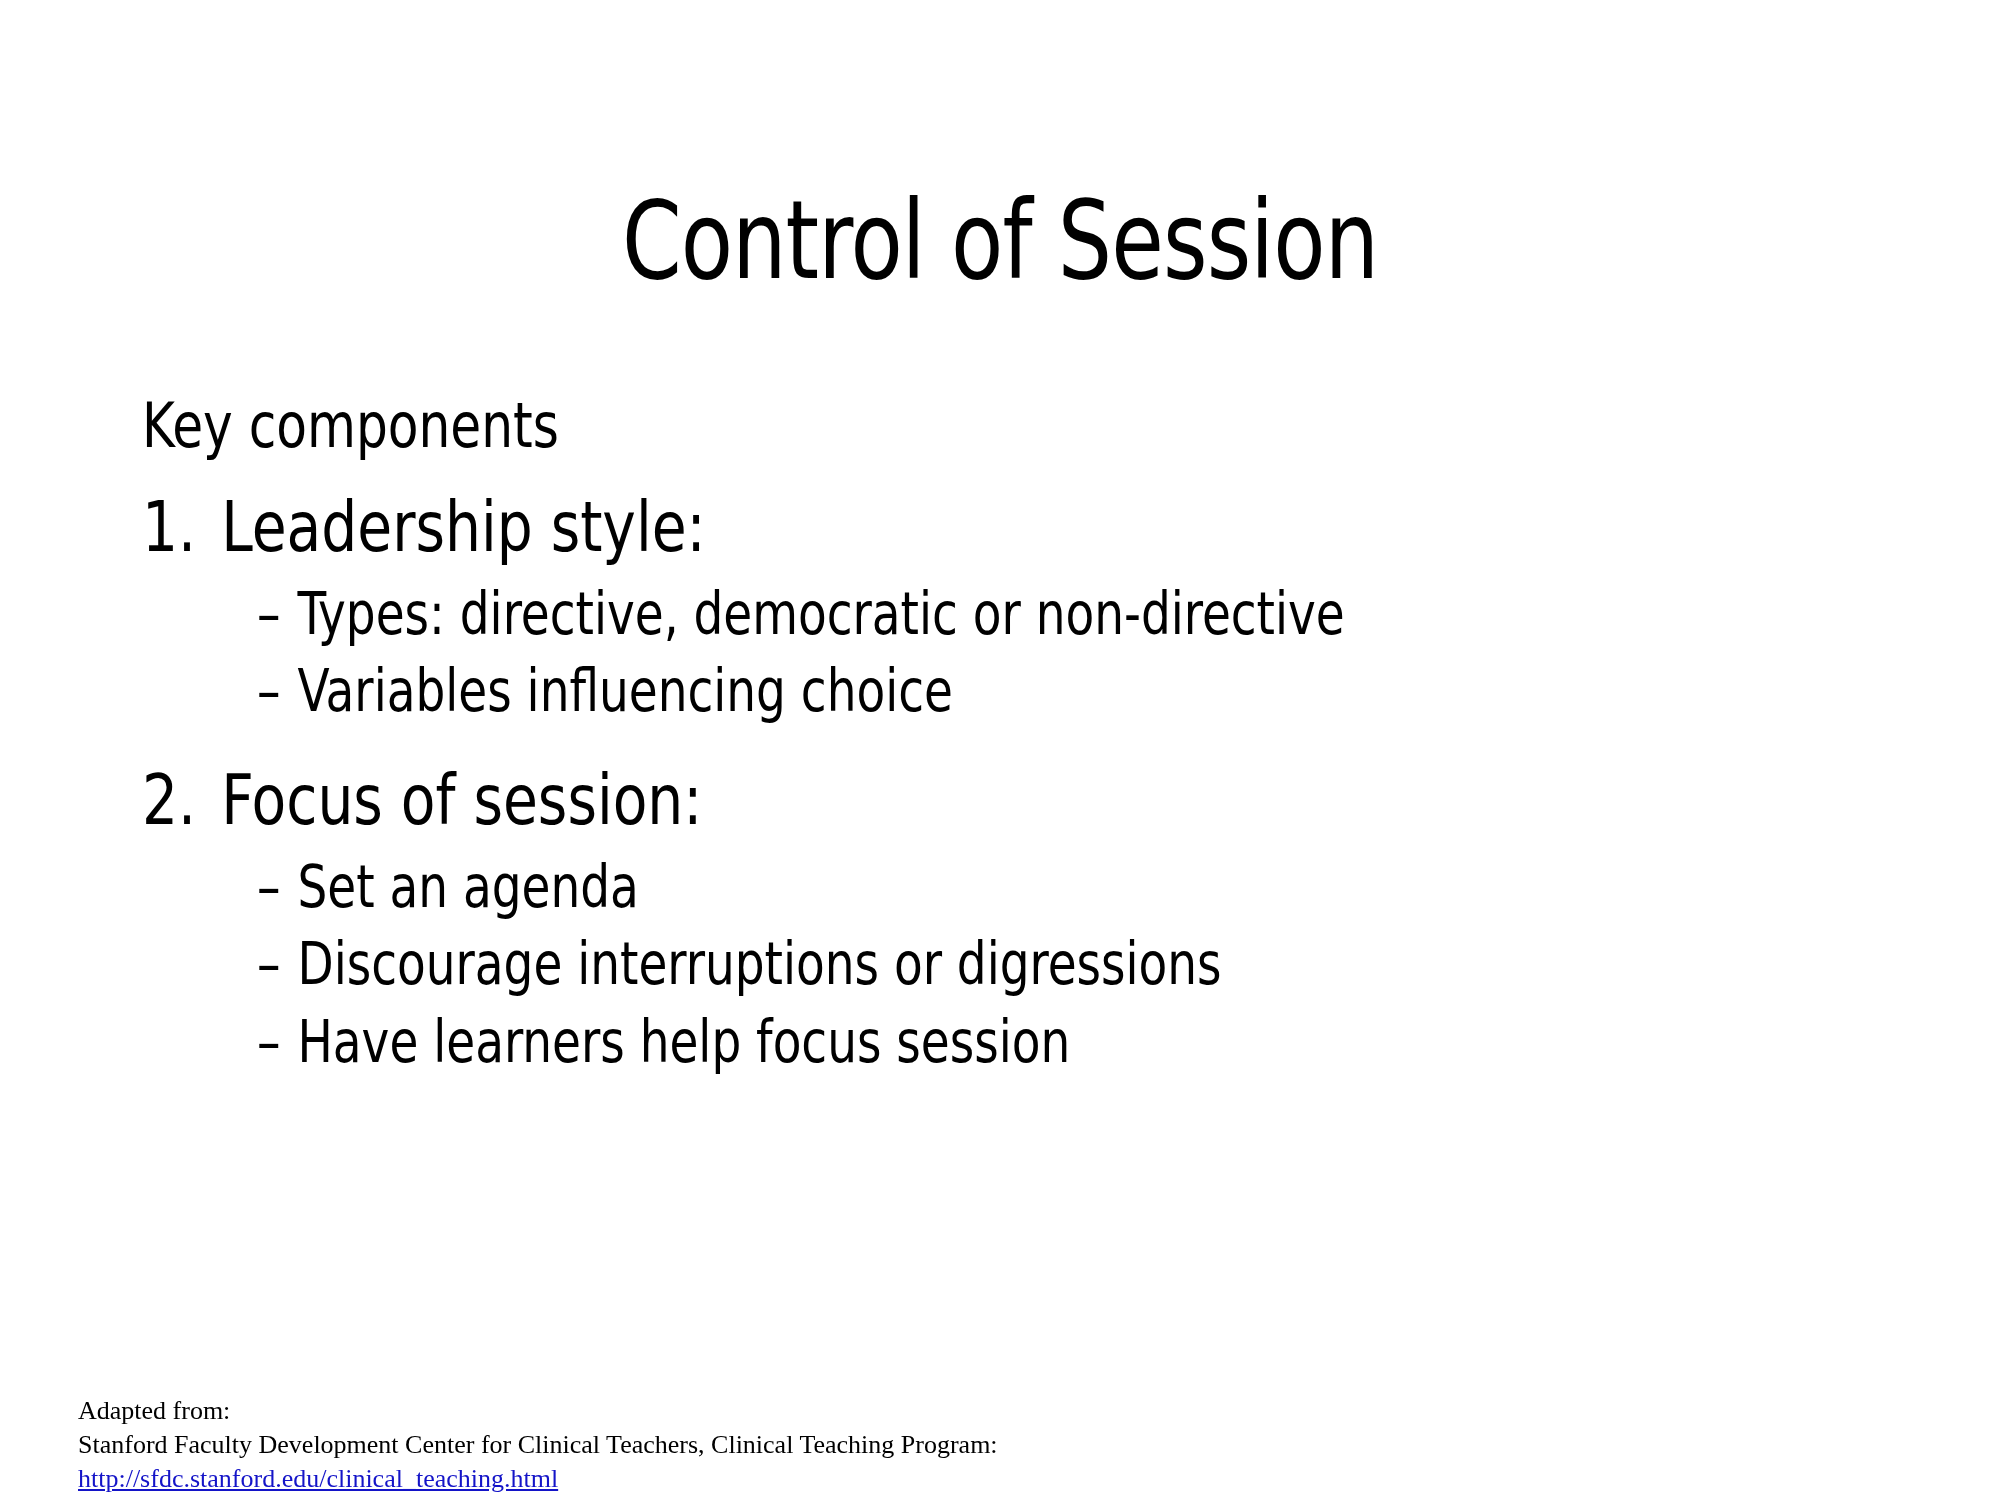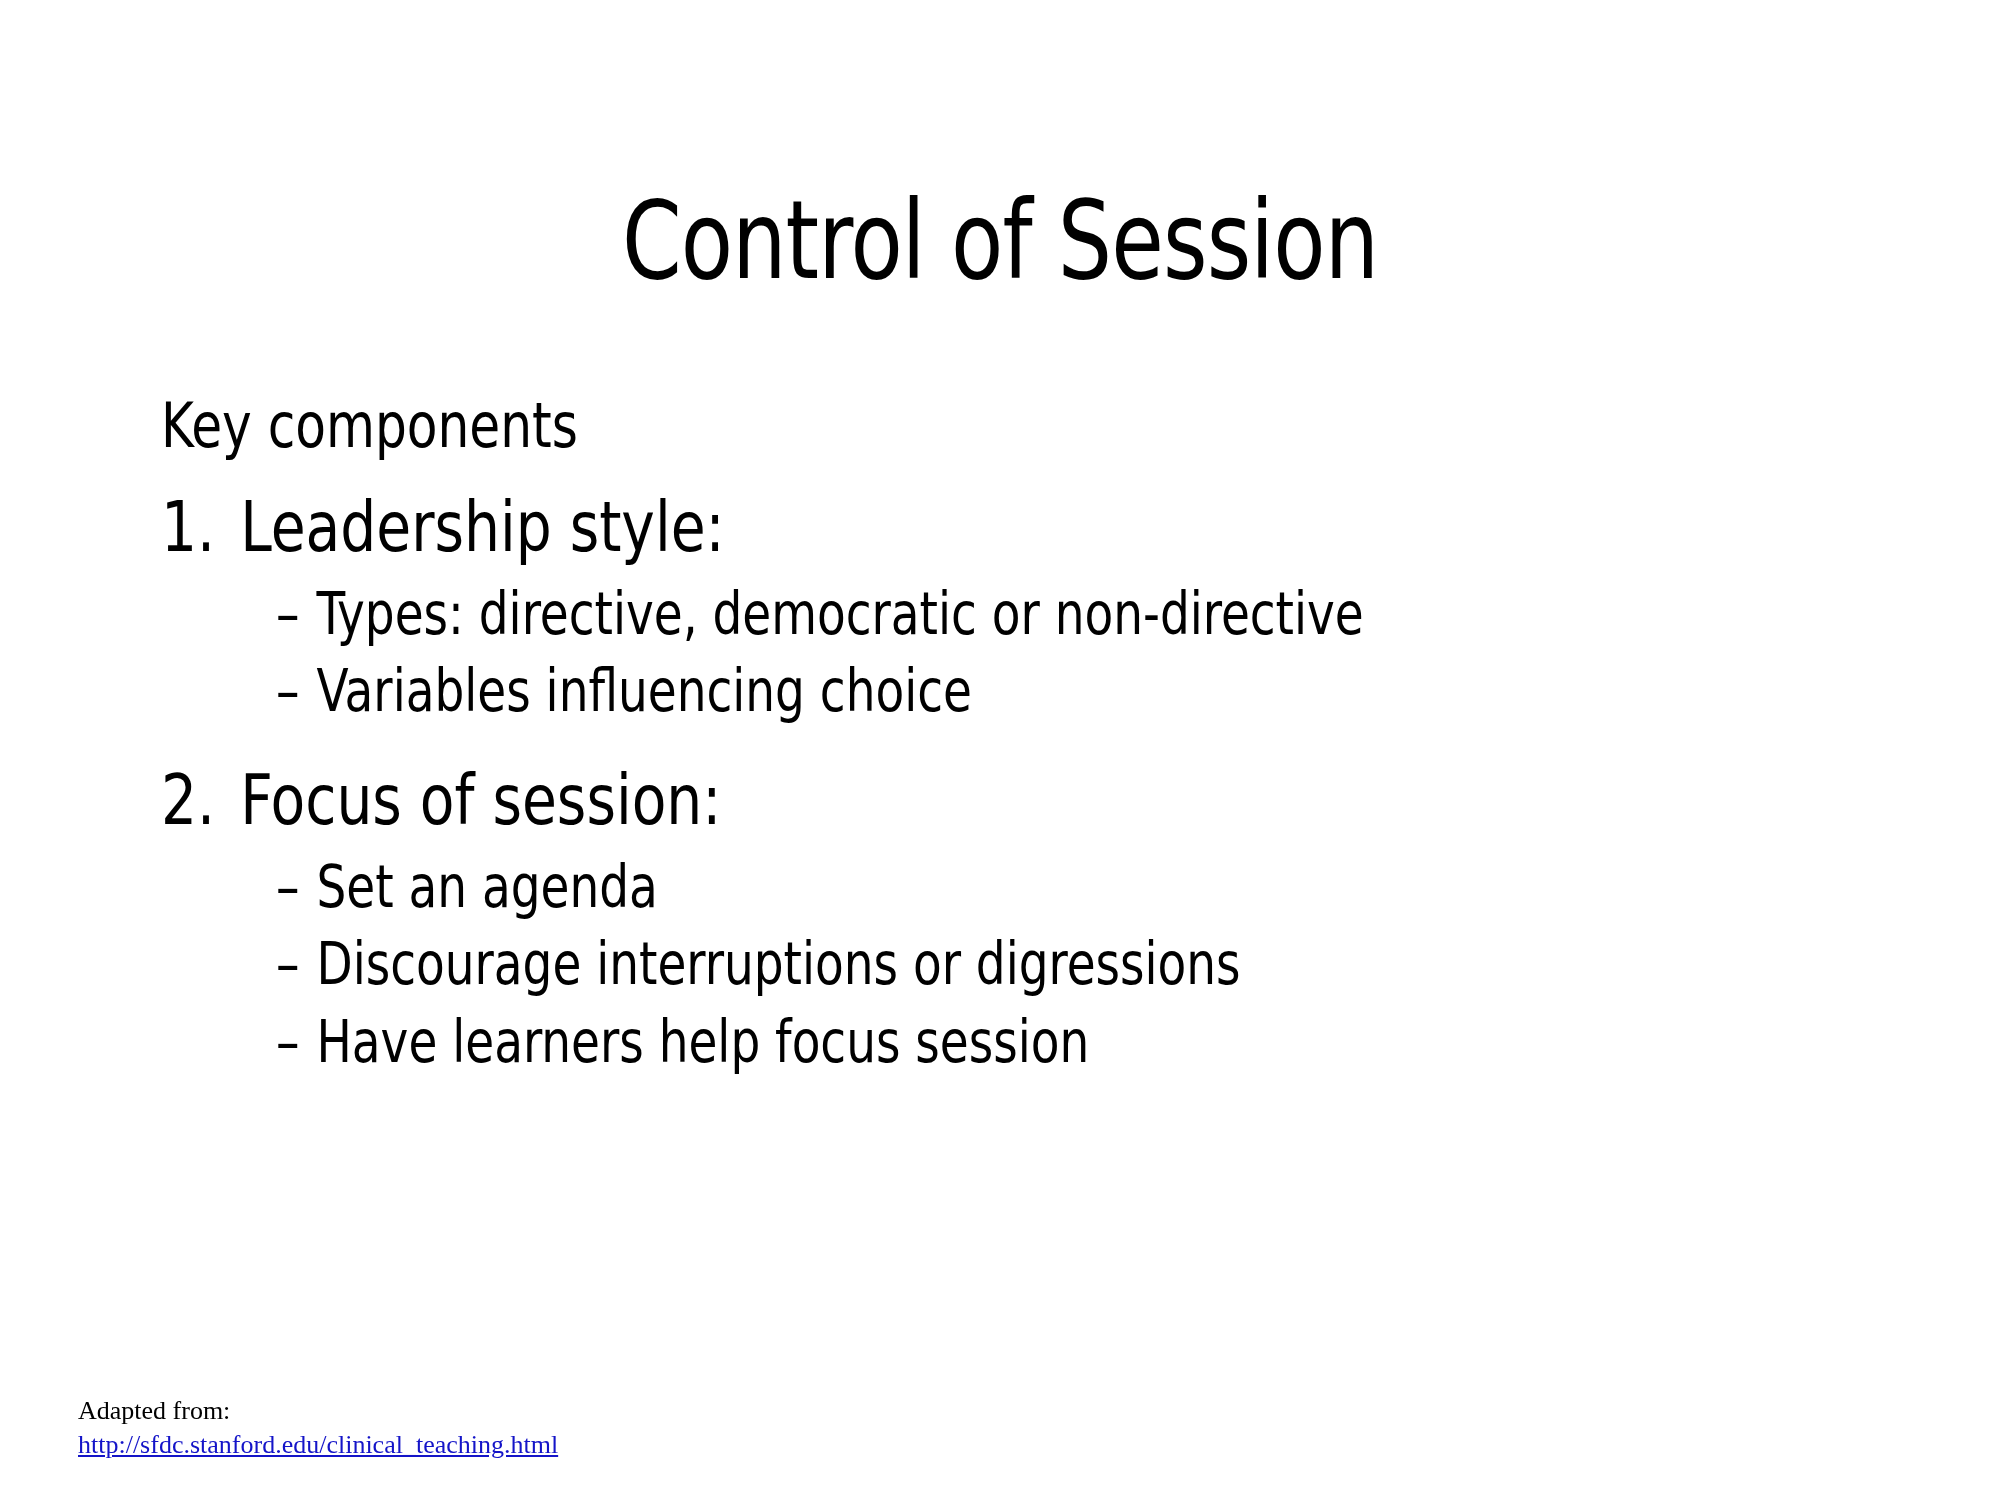--- a/index.html
+++ b/index.html
@@ -38,21 +38,21 @@
     letter-spacing: -1px;
     color: #000000;
     transform: scaleX(0.88);
     transform-origin: center top;
     white-space: nowrap;
   }
 
   
   .body-block {
     position: absolute;
-    left: 161px;
+    left: 142px;
     top: 370px;
     width: 1790px;
   }
 
   .line {
     display: block;
     font-family: "DejaVu Sans Condensed", "Liberation Sans Narrow", "Liberation Sans", sans-serif;
     font-weight: 400;
     color: #000000;
     white-space: nowrap;
@@ -162,18 +162,19 @@
 
     <div class="line lvl2">
       <span class="marker">–</span>
       <span class="txt">Have learners help focus session</span>
     </div>
 
   </div>
 
   <div class="attribution">
     <span class="attr-line">Adapted from:</span>
+    <span class="attr-line">Stanford Faculty Development Center for Clinical Teachers,  Clinical Teaching Program:</span>
     <span class="attr-line">
       <a class="link" href="#">http://sfdc.stanford.edu/clinical_teaching.html</a>
     </span>
   </div>
 
 </div>
 
 </body></html>

